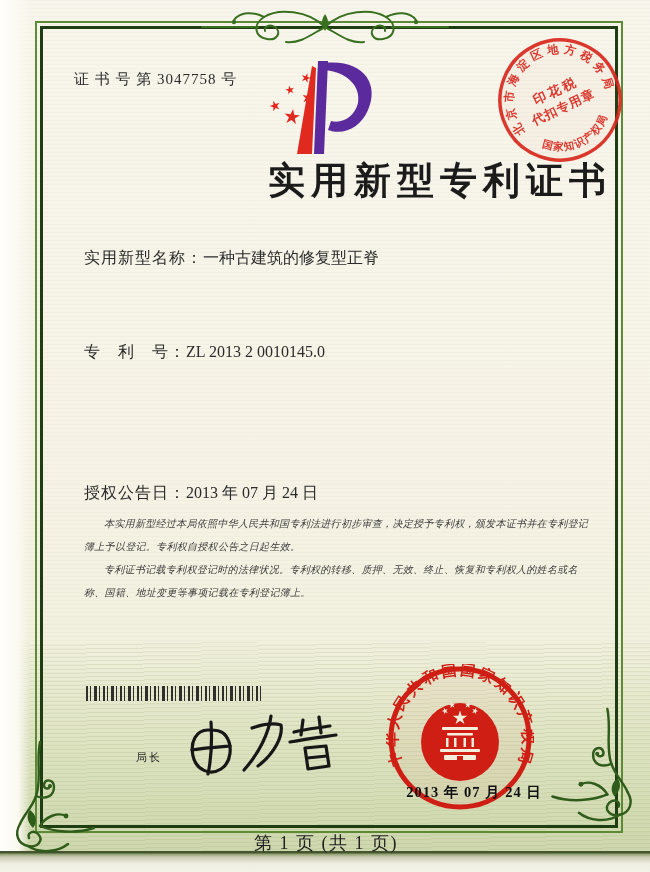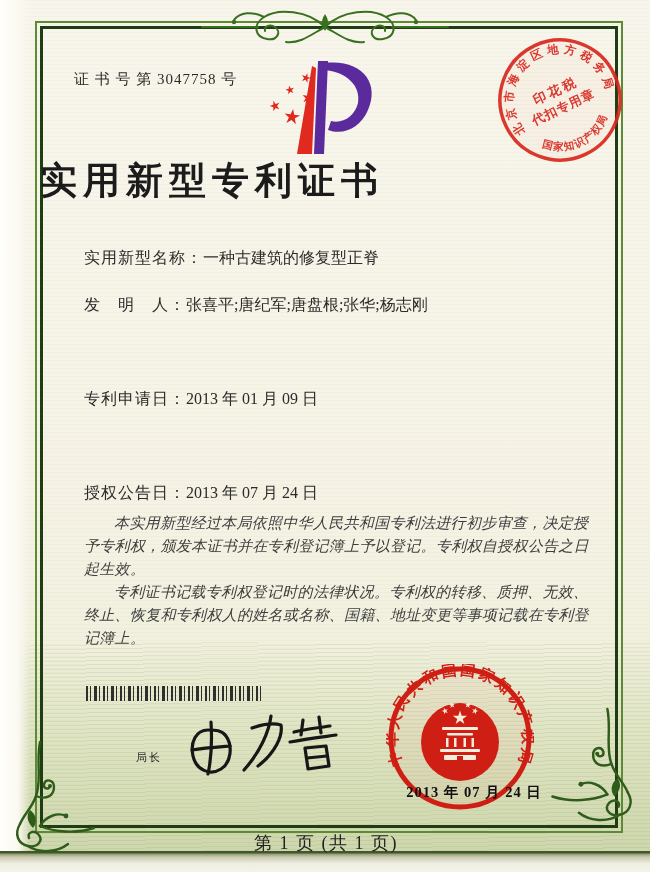--- a/index.html
+++ b/index.html
@@ -18,27 +18,27 @@
     background:linear-gradient(180deg,#44552f 0,#44552f 2px,#8fa06e 3px,#c9c9b2 6px,#efeee2 60%,#f4f3e9 100%);}
   .frame{position:absolute;left:40px;top:26px;width:578px;height:802px;box-sizing:border-box;
     border:3px solid #1f3d12;outline:2px solid #5d8a35;outline-offset:3px;z-index:2;}
   .top-flourish{position:absolute;left:200px;top:6px;width:250px;height:42px;z-index:5;}
   .corner{position:absolute;z-index:5;}
   .corner.bl{left:6px;top:740px;width:110px;height:122px;}
   .corner.br{left:530px;top:702px;width:112px;height:134px;transform:scaleX(-1);}
   .cert-no{position:absolute;left:74px;top:70px;font-size:15px;color:#2a2a2a;letter-spacing:1px;z-index:6;}
   .logo{position:absolute;left:262px;top:56px;width:130px;height:102px;z-index:6;}
   .tax-stamp{position:absolute;left:494px;top:34px;width:132px;height:132px;transform:rotate(-25deg);opacity:.92;z-index:7;}
-  .title{position:absolute;left:40px;top:156px;width:572px;margin:0;text-align:left;
+  .title{position:absolute;left:40px;top:156px;width:572px;margin:0;text-align:right;
     font-size:37px;font-weight:bold;color:#1b1b1b;letter-spacing:6px;z-index:6;}
   .field{position:absolute;left:84px;font-size:16px;color:#2b2b2b;z-index:6;white-space:nowrap;}
   .f0{top:248px}.f1{top:295px}.f2{top:342px}.f3{top:389px}.f4{top:436px}.f5{top:483px}
   .field .flabel{letter-spacing:1px;}
   .body-text{position:absolute;left:84px;top:512px;width:508px;z-index:6;
-    font-size:15px;line-height:23px;color:#3d3d3d;font-style:italic;letter-spacing:0.3px;}
+    font-size:10px;line-height:23px;color:#3d3d3d;font-style:italic;letter-spacing:0.3px;}
   .body-text p{margin:0;text-indent:2em;}
   .barcode{position:absolute;left:86px;top:686px;width:176px;height:15px;opacity:.88;z-index:6;
     background:repeating-linear-gradient(90deg,#161616 0 2px,transparent 2px 4px,#161616 4px 5px,transparent 5px 8px,#161616 8px 11px,transparent 11px 13px,#161616 13px 14px,transparent 14px 17px);}
   .sig-label{position:absolute;left:136px;top:750px;font-size:11px;color:#222;letter-spacing:2px;z-index:6;}
   .sig-svg{position:absolute;left:178px;top:708px;width:160px;height:95px;z-index:6;}
   .seal{position:absolute;left:386px;top:664px;width:148px;height:148px;z-index:7;}
   .seal-date{position:absolute;left:404px;top:783px;width:140px;text-align:center;z-index:8;
     font-size:14.5px;font-weight:bold;color:#101010;letter-spacing:1px;}
   .footer{position:absolute;left:40px;top:831px;width:572px;text-align:center;
     font-size:18px;color:#222;letter-spacing:1.5px;z-index:6;}
@@ -116,25 +116,22 @@
     <text font-size="10.5" font-weight="bold" fill="#d8281e" letter-spacing="1">
       <textPath href="#tsBot" startOffset="50%" text-anchor="middle">国家知识产权局</textPath>
     </text>
   </svg>
 
   <h1 class="title">实用新型专利证书</h1>
 
   <div class="field f0">
     <span class="flabel">实用新型名称：</span><span class="fvalue">一种古建筑的修复型正脊</span>
   </div>
-  <div class="field f1">
-    <span class="flabel">发　明　人：</span><span class="fvalue">张喜平;唐纪军;唐盘根;张华;杨志刚</span>
-  </div>
-  <div class="field f3">
-    <span class="flabel">专利申请日：</span><span class="fvalue">2013 年 01 月 09 日</span>
+  <div class="field f2">
+    <span class="flabel">专　利　号：</span><span class="fvalue">ZL 2013 2 0010145.0</span>
   </div>
   <div class="field f5">
     <span class="flabel">授权公告日：</span><span class="fvalue">2013 年 07 月 24 日</span>
   </div>
 
   <div class="body-text">
     <p>本实用新型经过本局依照中华人民共和国专利法进行初步审查，决定授予专利权，颁发本证书并在专利登记簿上予以登记。专利权自授权公告之日起生效。</p>
     <p>专利证书记载专利权登记时的法律状况。专利权的转移、质押、无效、终止、恢复和专利权人的姓名或名称、国籍、地址变更等事项记载在专利登记簿上。</p>
   </div>
 

